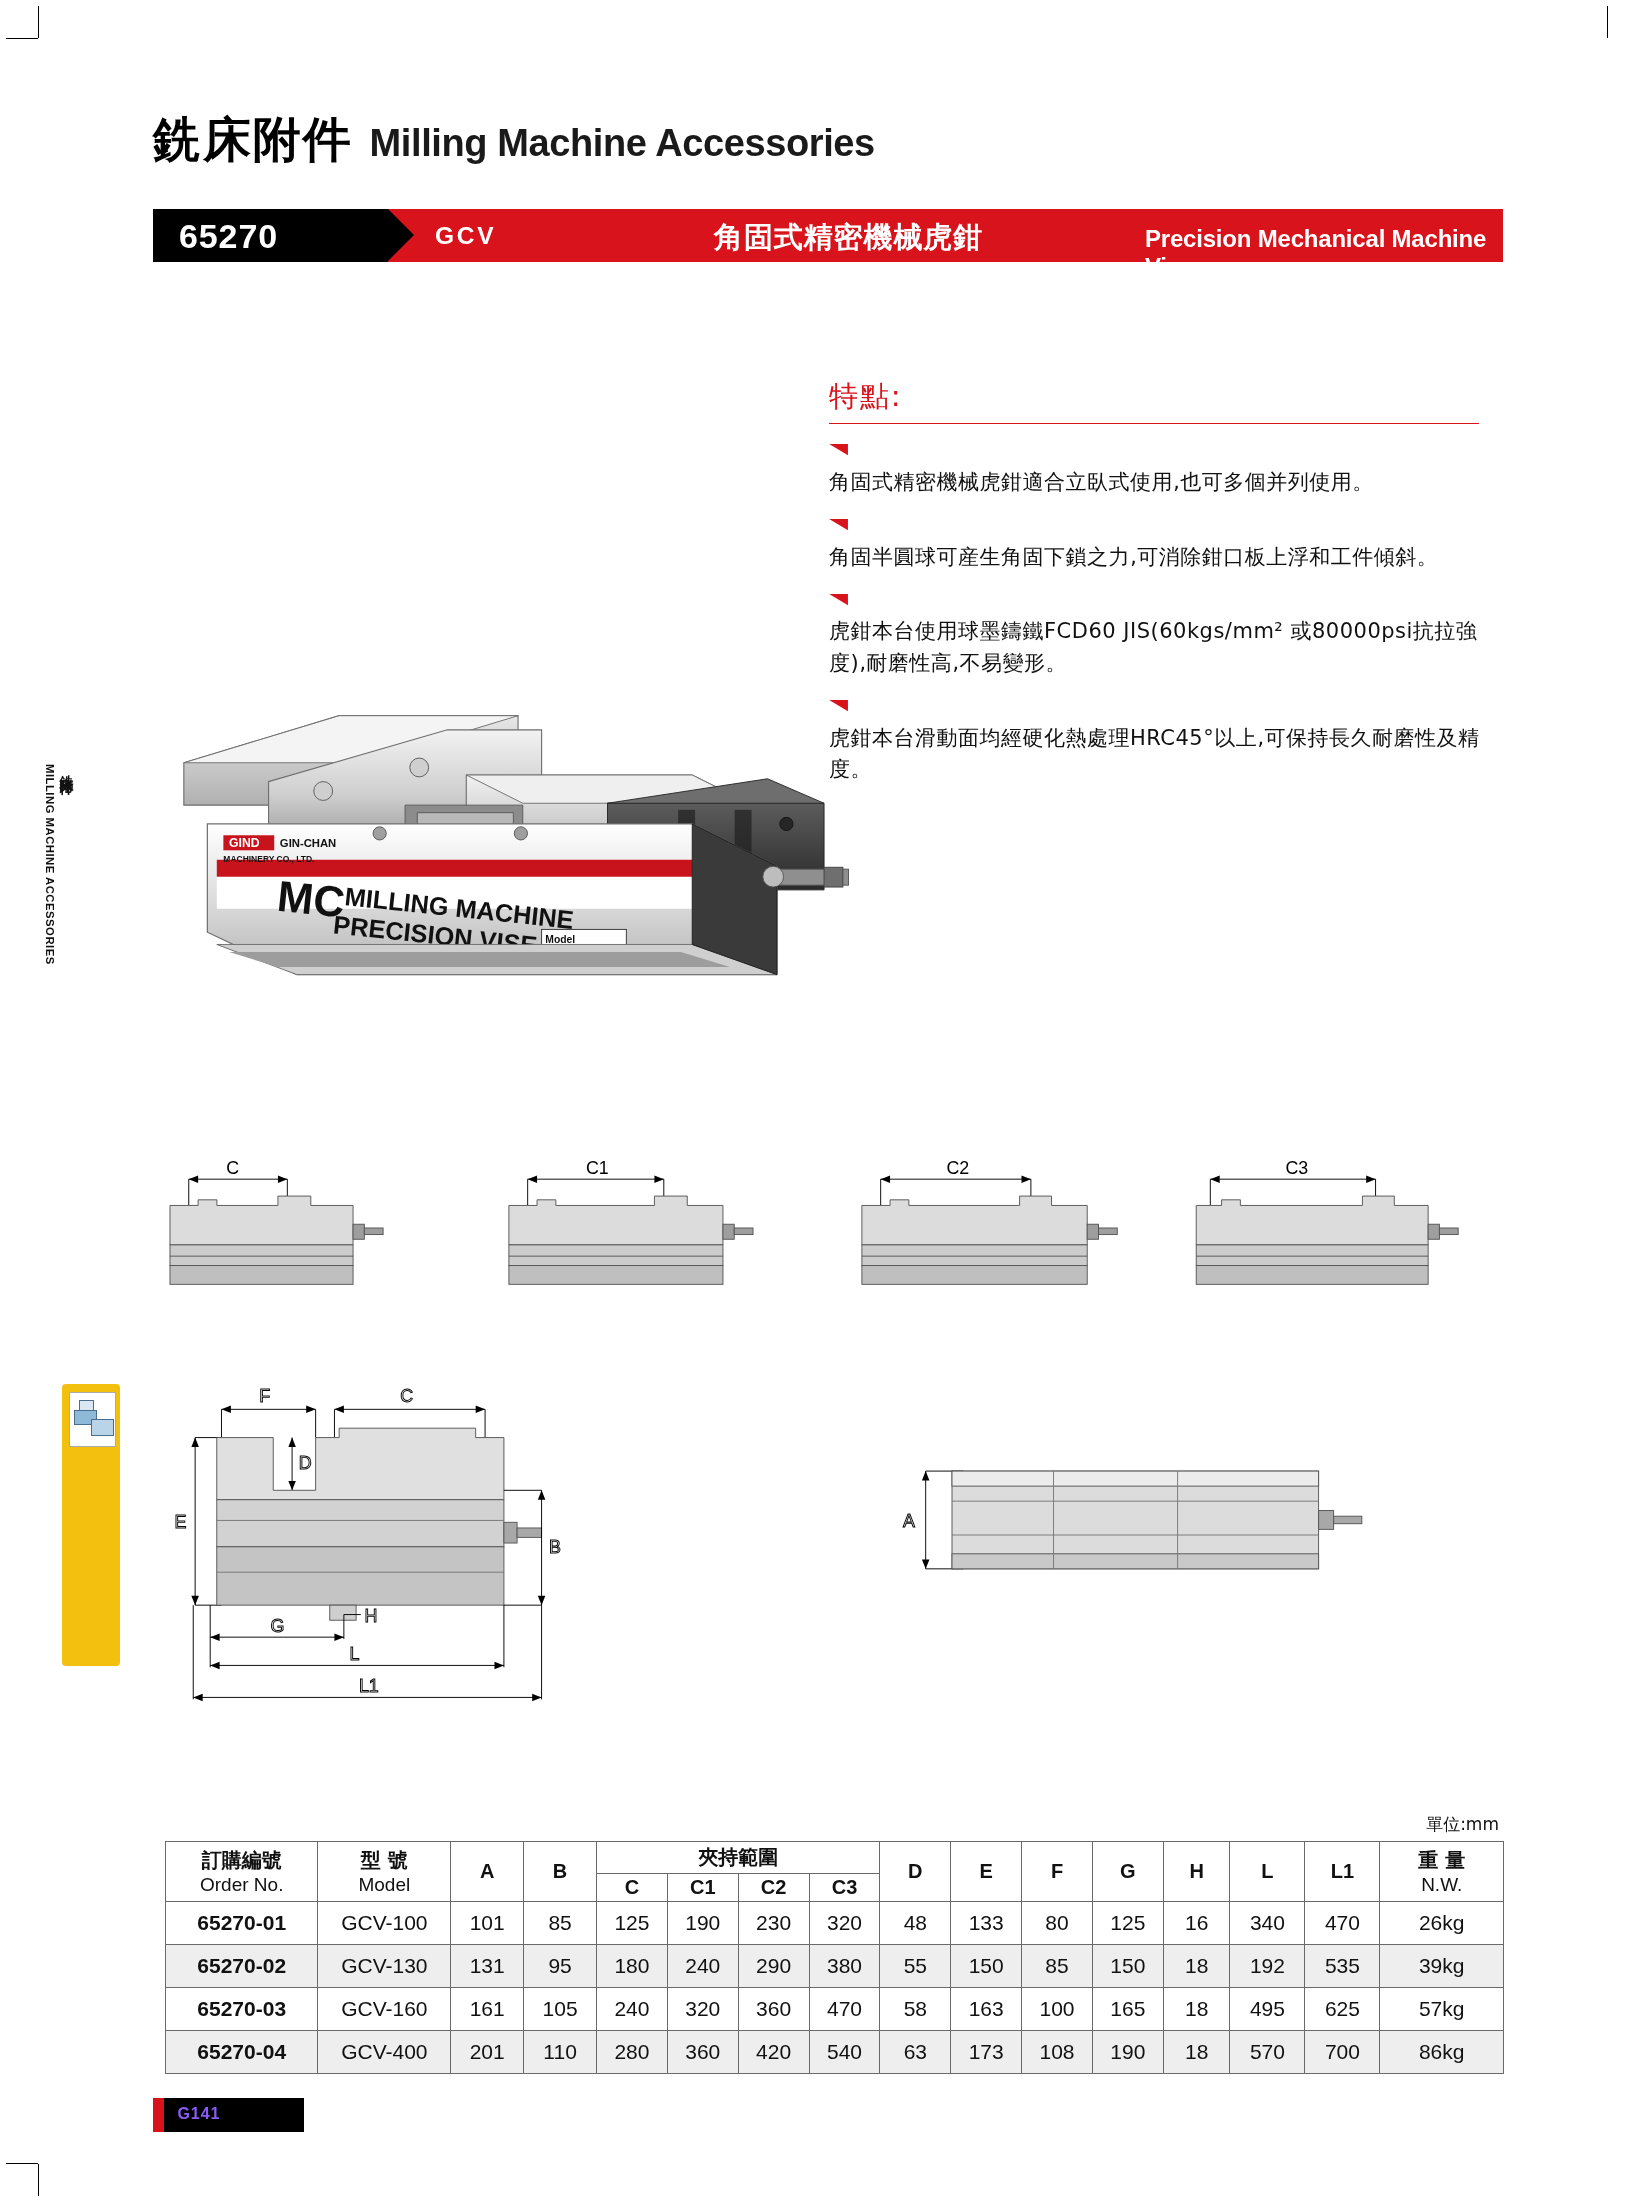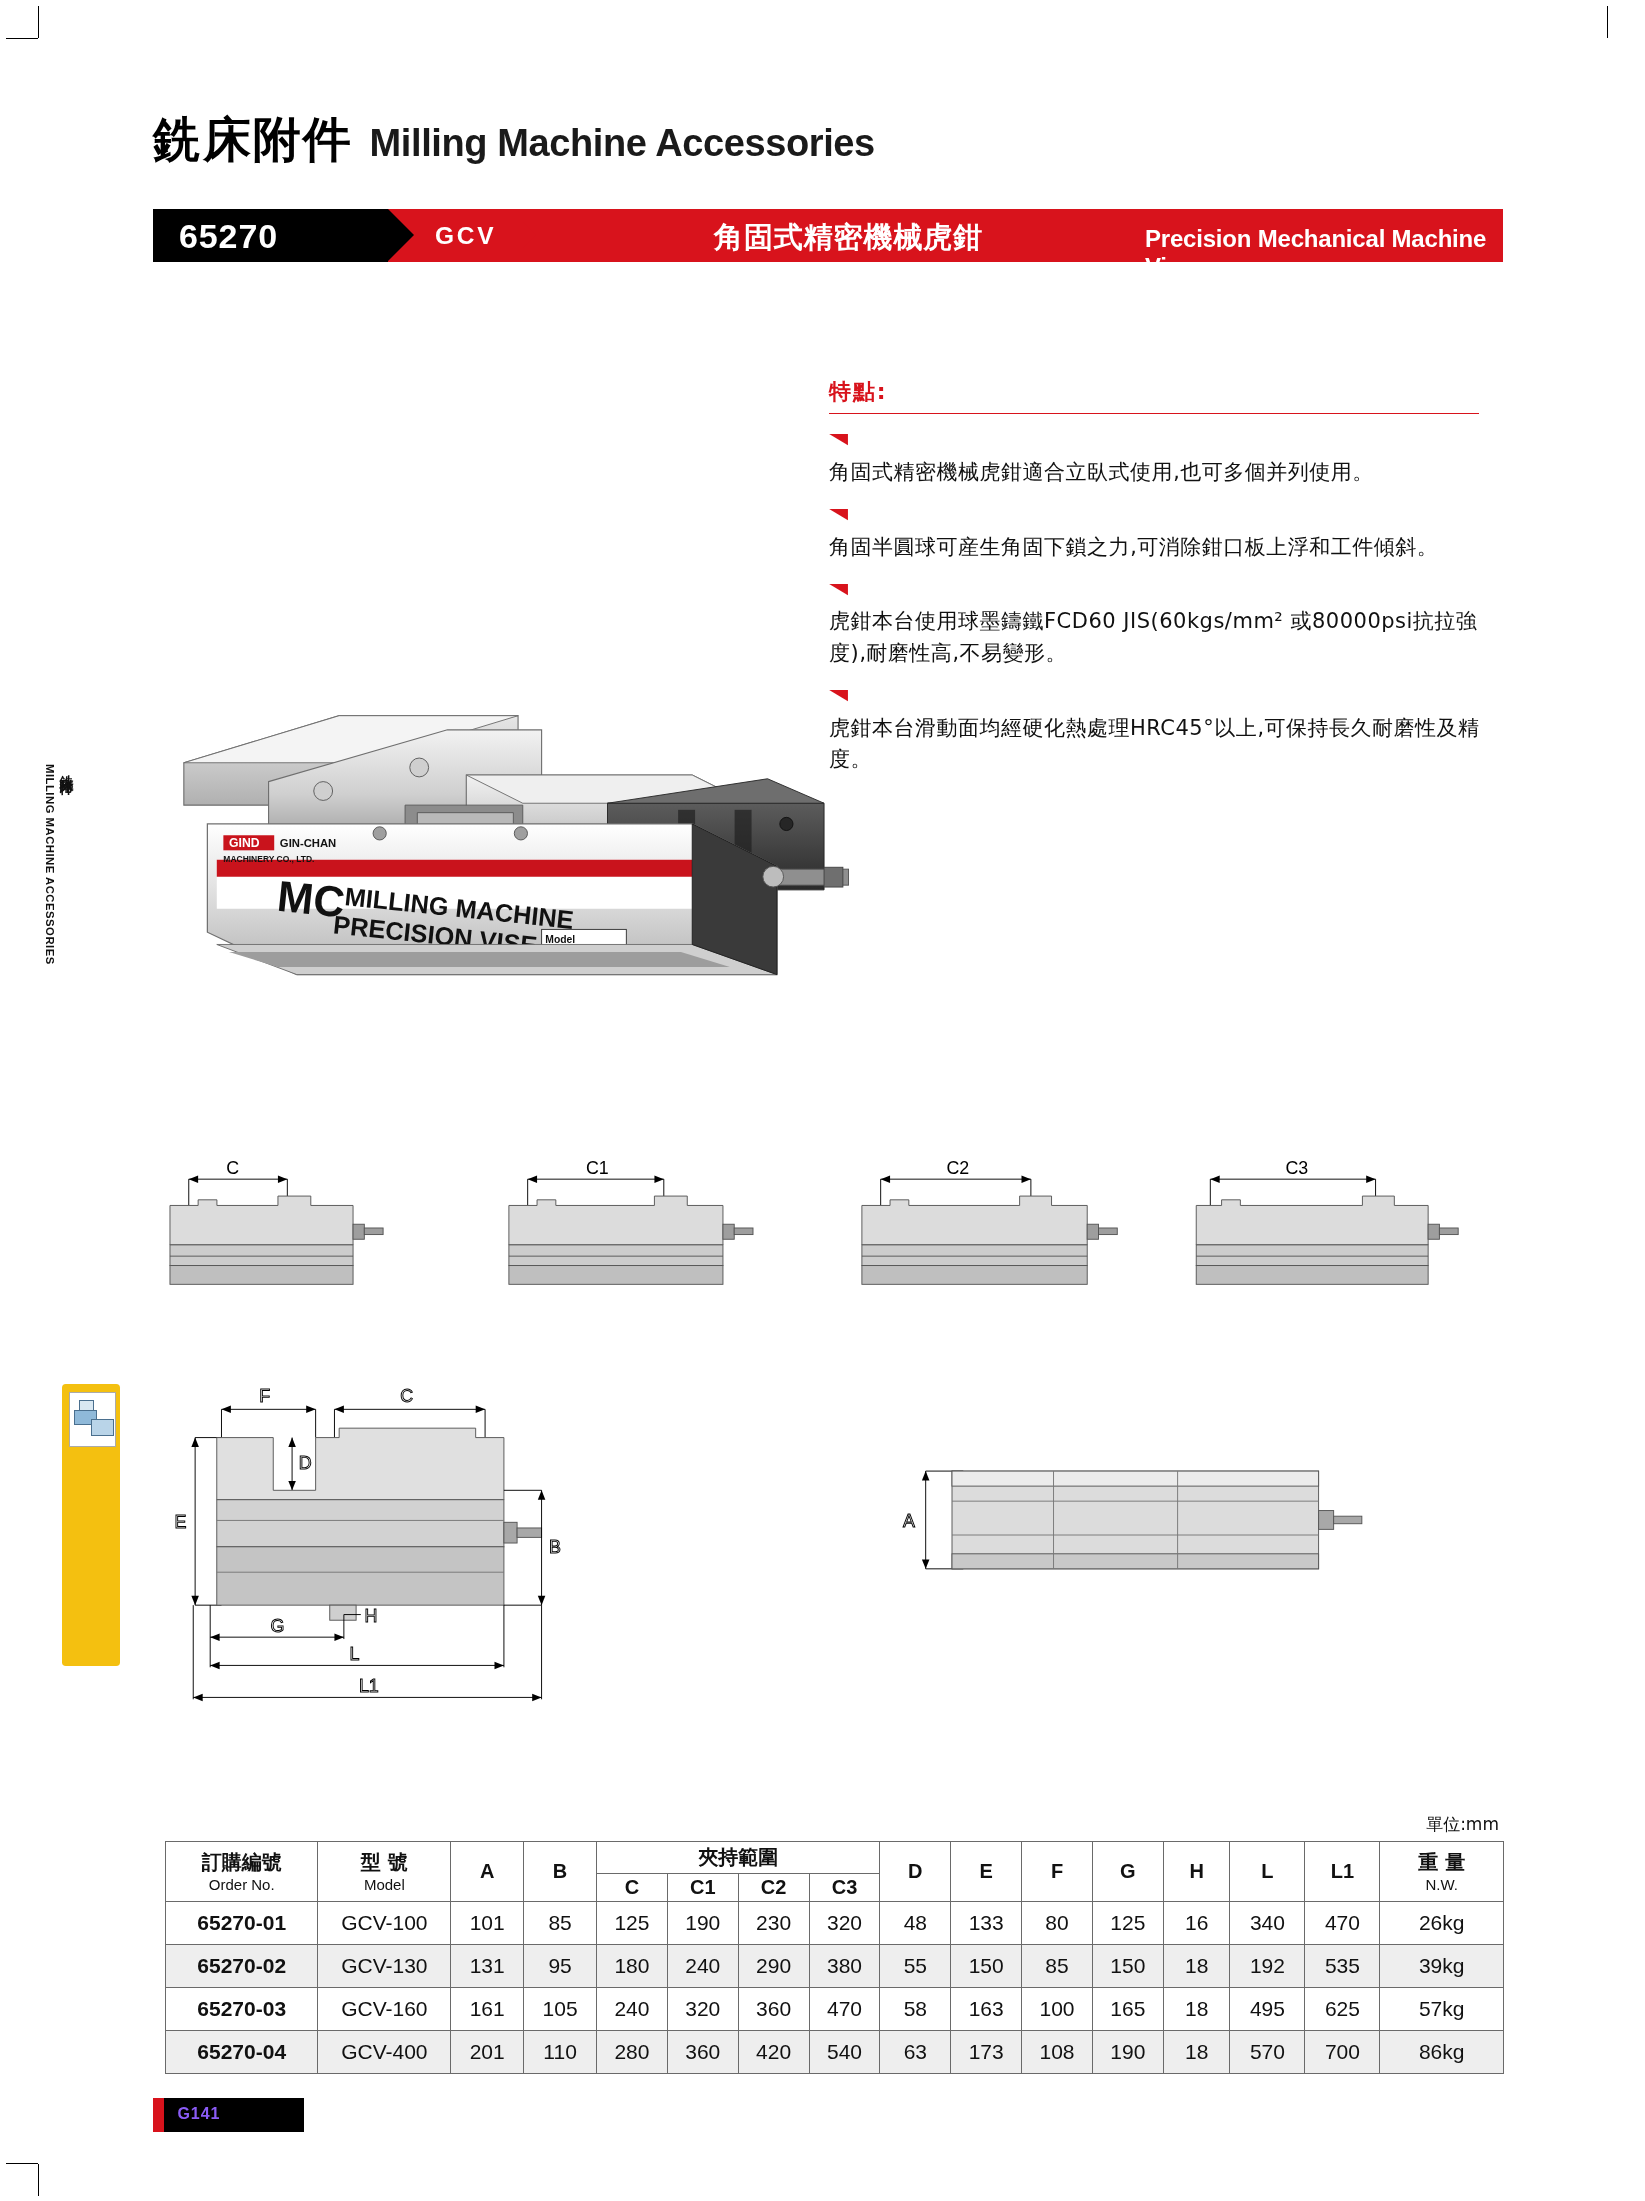--- a/index.html
+++ b/index.html
@@ -92,21 +92,21 @@
   }
   .vert-en{
     writing-mode:vertical-rl;text-orientation:mixed;
     font-size:11.3px;font-weight:bold;color:#111;letter-spacing:0.5px;margin-right:1.9px;
   }
 
   
   .features{position:absolute;left:829px;top:377px;width:678px;}
   .feat-title{
     font-family:"DejaVu Sans", sans-serif;
-    font-size:22px;font-weight:bold;color:#d8131c;letter-spacing:1.9px;
+    font-size:29px;font-weight:normal;color:#d8131c;letter-spacing:1.9px;
   }
   .feat-rule{margin-top:5.6px;border-bottom:0.9px solid #d8131c;width:650px;}
   .feat-list{margin-top:11.3px;}
   .feat-item{
     display:flex;margin-bottom:11.3px;flex-direction:column;
   }
   .feat-bullet{
     width:24.5px;flex:0 0 24.5px;padding-top:7.5px;
   }
   .feat-bullet svg{display:block;}
@@ -132,21 +132,21 @@
     font-size:20px;
     border-radius:18px;
   }
   table.spec th, table.spec td{
     border:0.9px solid #6a6a6a;text-align:center;color:#111;
   }
   table.spec thead th{
     background:#ffffff;font-weight:bold;padding:1.9px 2.8px;
   }
   table.spec .hcn{font-family:"DejaVu Sans", sans-serif;font-size:20px;display:block;font-weight:bold;}
-  table.spec .hen{font-size:15px;display:block;font-weight:normal;}
+  table.spec .hen{font-size:19px;display:block;font-weight:normal;}
   table.spec tbody td{height:40px;font-size:21px;}
   table.spec tbody tr:nth-child(even){background:#eeeeee;}
   table.spec tbody td.order{font-weight:bold;}
   .pagefoot{
     position:absolute;left:153px;top:2098px;width:151px;height:34px;background:#000;
   }
   .pagefoot .redbar{position:absolute;left:0;top:0;width:11.3px;height:34px;background:#d8131c;}
   .pagefoot .pg{
     position:absolute;left:24.5px;top:6.6px;color:#8b5cf6;font-size:16px;font-weight:bold;letter-spacing:0.9px;
   }

